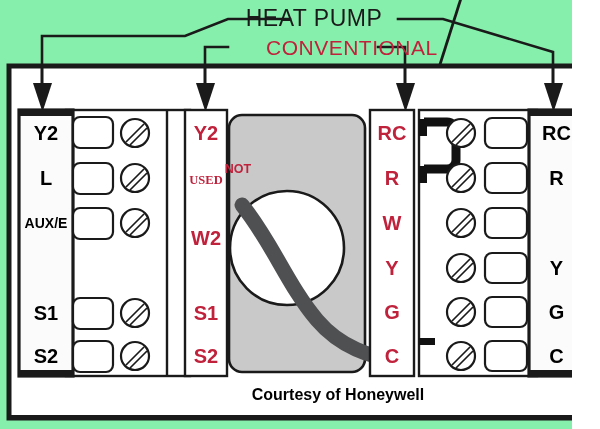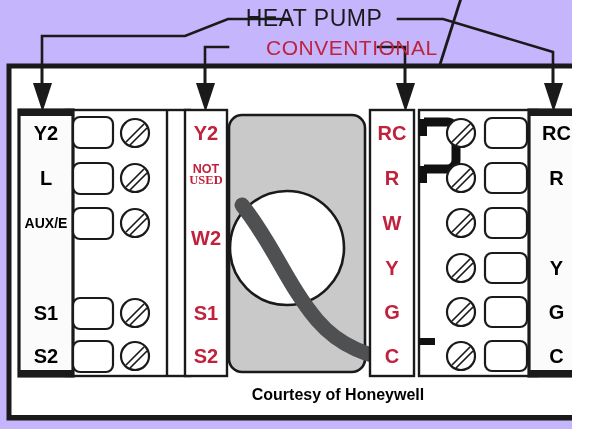--- a/index.html
+++ b/index.html
@@ -8,21 +8,21 @@
     padding: 0;
     background: #ffffff;
   }
   body {
     font-family: "Liberation Sans", sans-serif;
   }
   #stage {
     position: relative;
     width: 572px;
     height: 429px;
-    background: #c4b5fd;
+    background: #86efac;
     overflow: hidden;
   }
   #art {
     position: absolute;
     left: 0;
     top: 0;
     width: 600px;
     height: 429px;
   }
   .lbl {
@@ -232,21 +232,21 @@
   <div class="lbl hdr-black" style="left:232px; top:7px; width:164px;">HEAT PUMP</div>
   <div class="lbl hdr-red" style="left:226px; top:37px; width:156px;">CONVENTIONAL</div>
 
   <div class="lbl term-black" style="left:19px; top:123px; width:54px;">Y2</div>
   <div class="lbl term-black" style="left:19px; top:168px; width:54px;">L</div>
   <div class="lbl term-black small" style="left:19px; top:216px; width:54px;text-align:center;">AUX/E</div>
   <div class="lbl term-black" style="left:19px; top:303px; width:54px;">S1</div>
   <div class="lbl term-black" style="left:19px; top:346px; width:54px;">S2</div>
 
   <div class="lbl term-red" style="left:185px; top:123px; width:42px;">Y2</div>
-  <div class="lbl term-red tiny" style="left:185px; top:163px; width:42px;">NOT</div>
+  <div class="lbl term-red tiny" style="left:185px; top:163px; width:42px;padding-left:32px;">NOT</div>
   <div class="lbl term-red tiny" style="left:185px; top:174px; width:42px;font-family:Liberation Serif, serif;">USED</div>
   <div class="lbl term-red" style="left:185px; top:213px; width:42px;margin-top:15px;">W2</div>
   <div class="lbl term-red" style="left:185px; top:303px; width:42px;">S1</div>
   <div class="lbl term-red" style="left:185px; top:346px; width:42px;">S2</div>
 
   <div class="lbl term-red" style="left:370px; top:123px; width:44px;">RC</div>
   <div class="lbl term-red" style="left:370px; top:168px; width:44px;">R</div>
   <div class="lbl term-red" style="left:370px; top:213px; width:44px;">W</div>
   <div class="lbl term-red" style="left:370px; top:258px; width:44px;">Y</div>
   <div class="lbl term-red" style="left:370px; top:302px; width:44px;">G</div>

